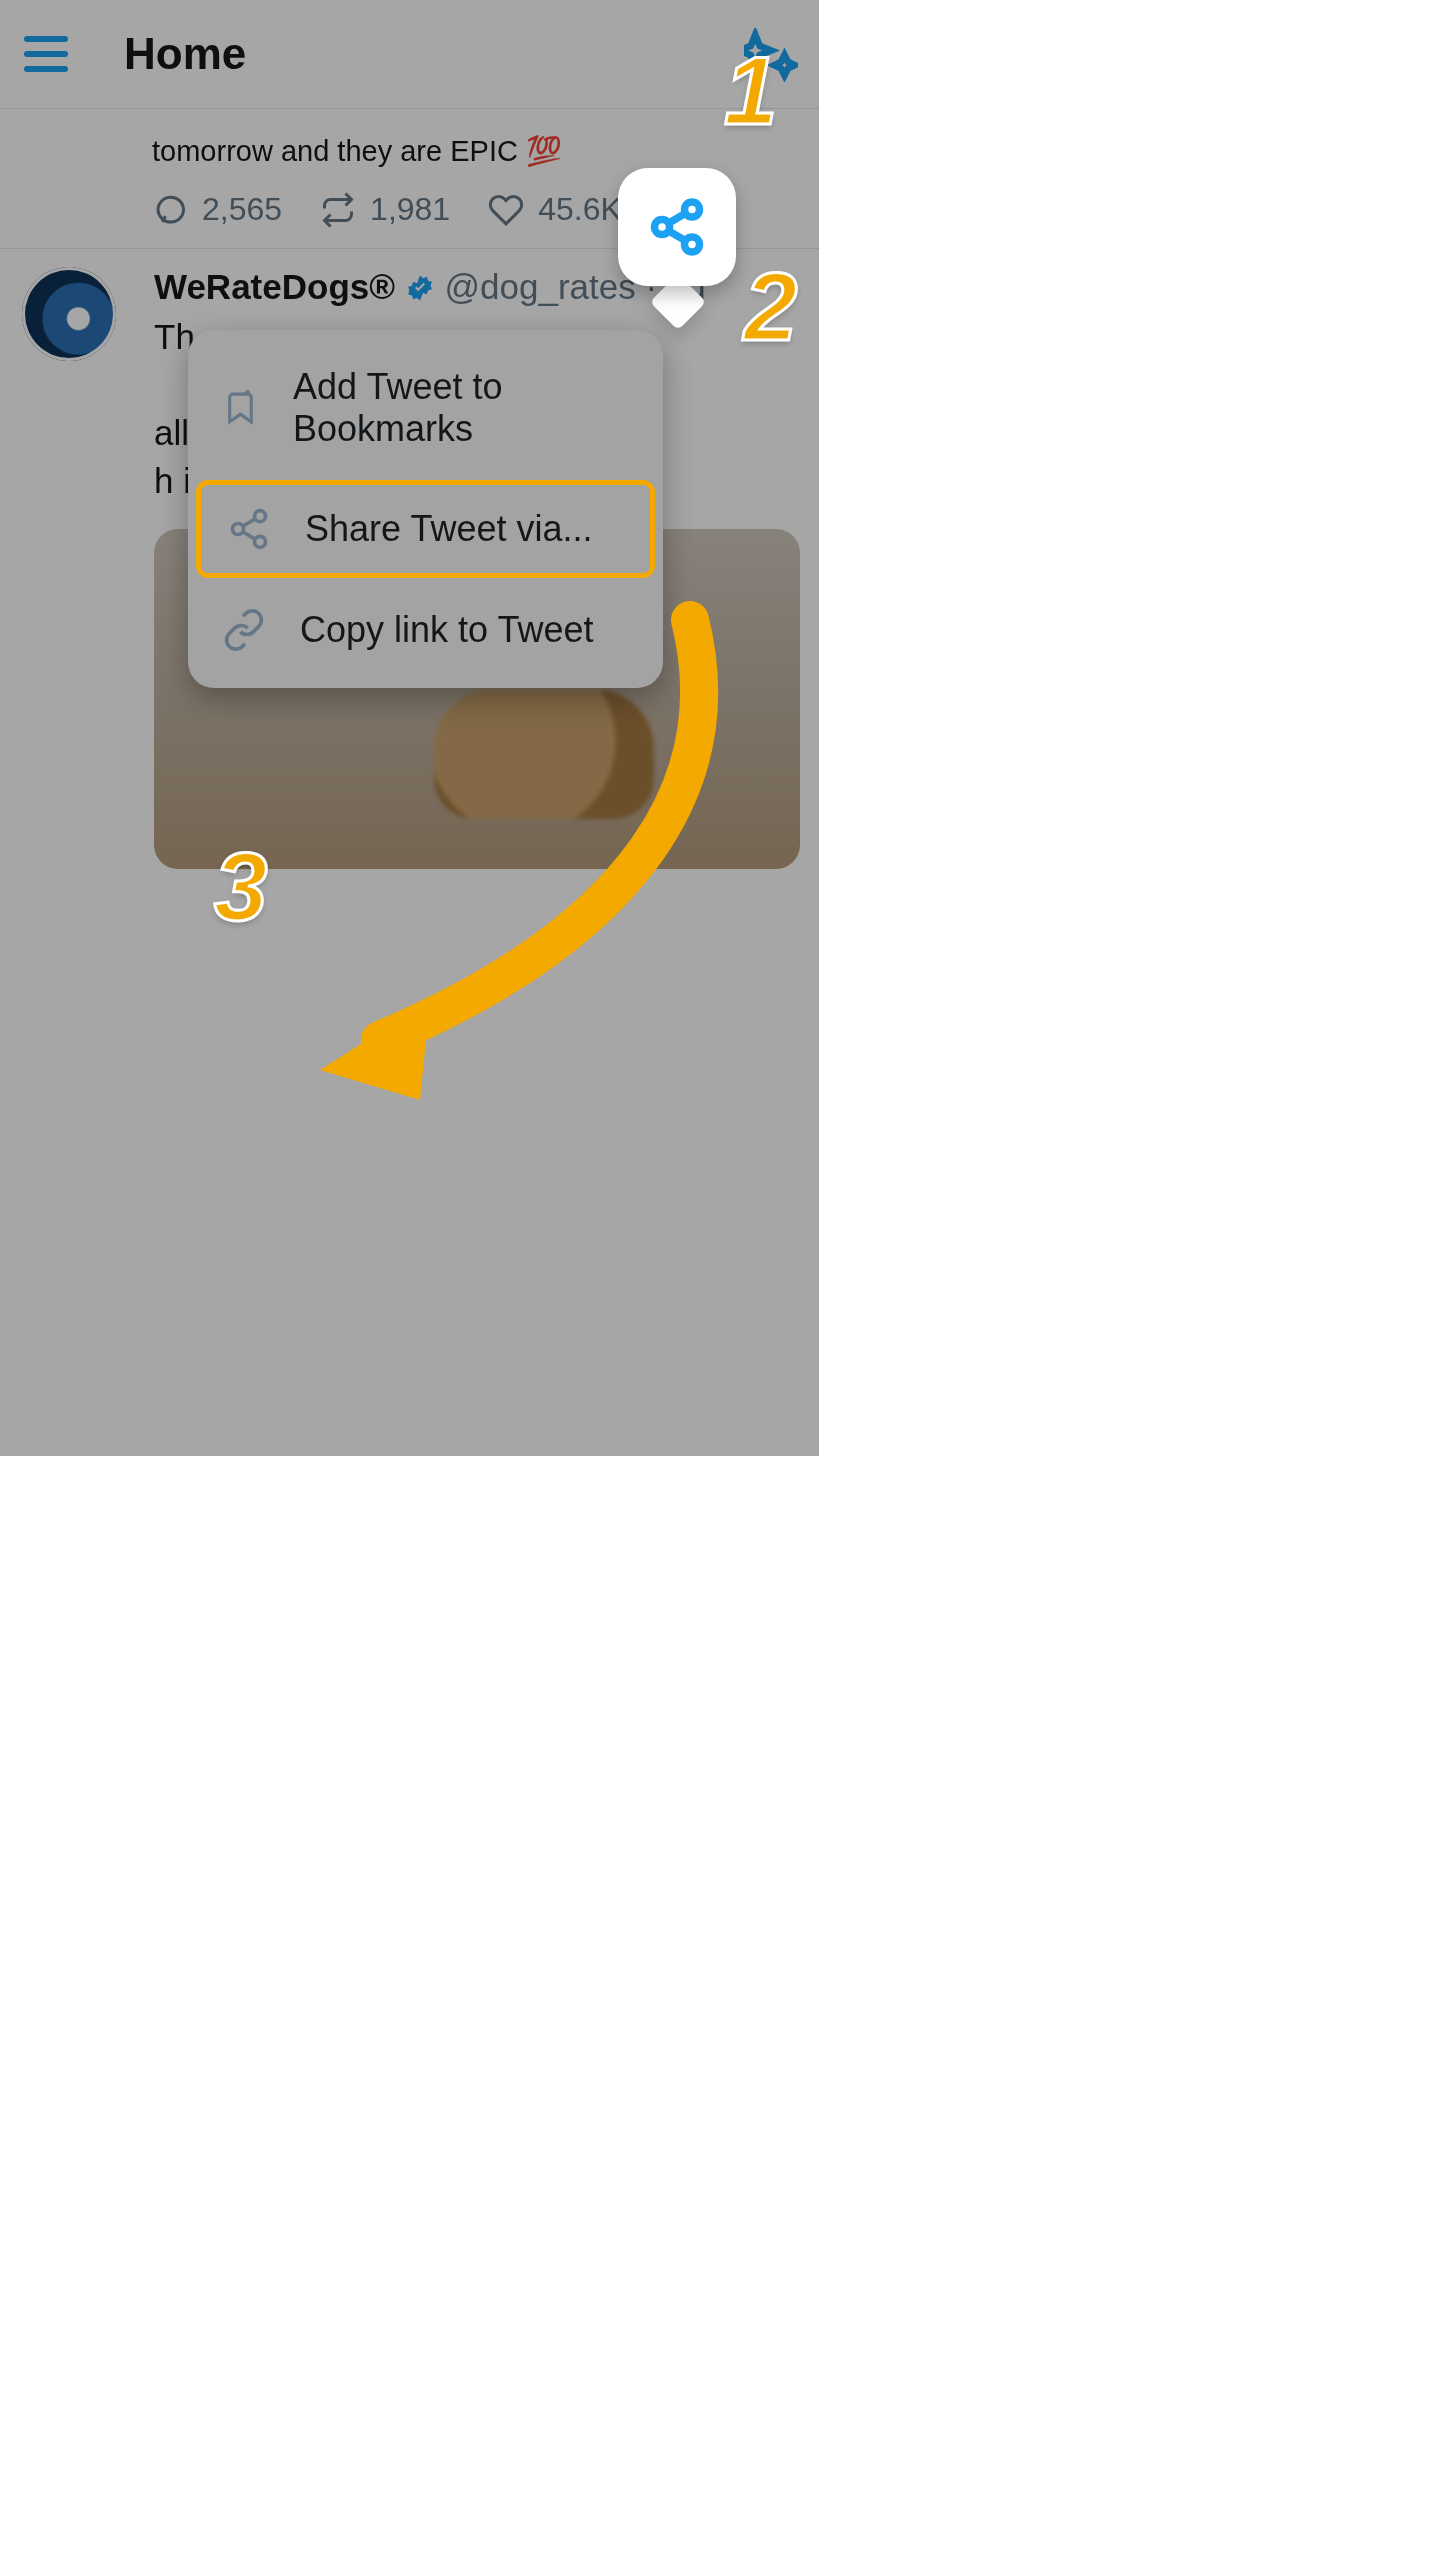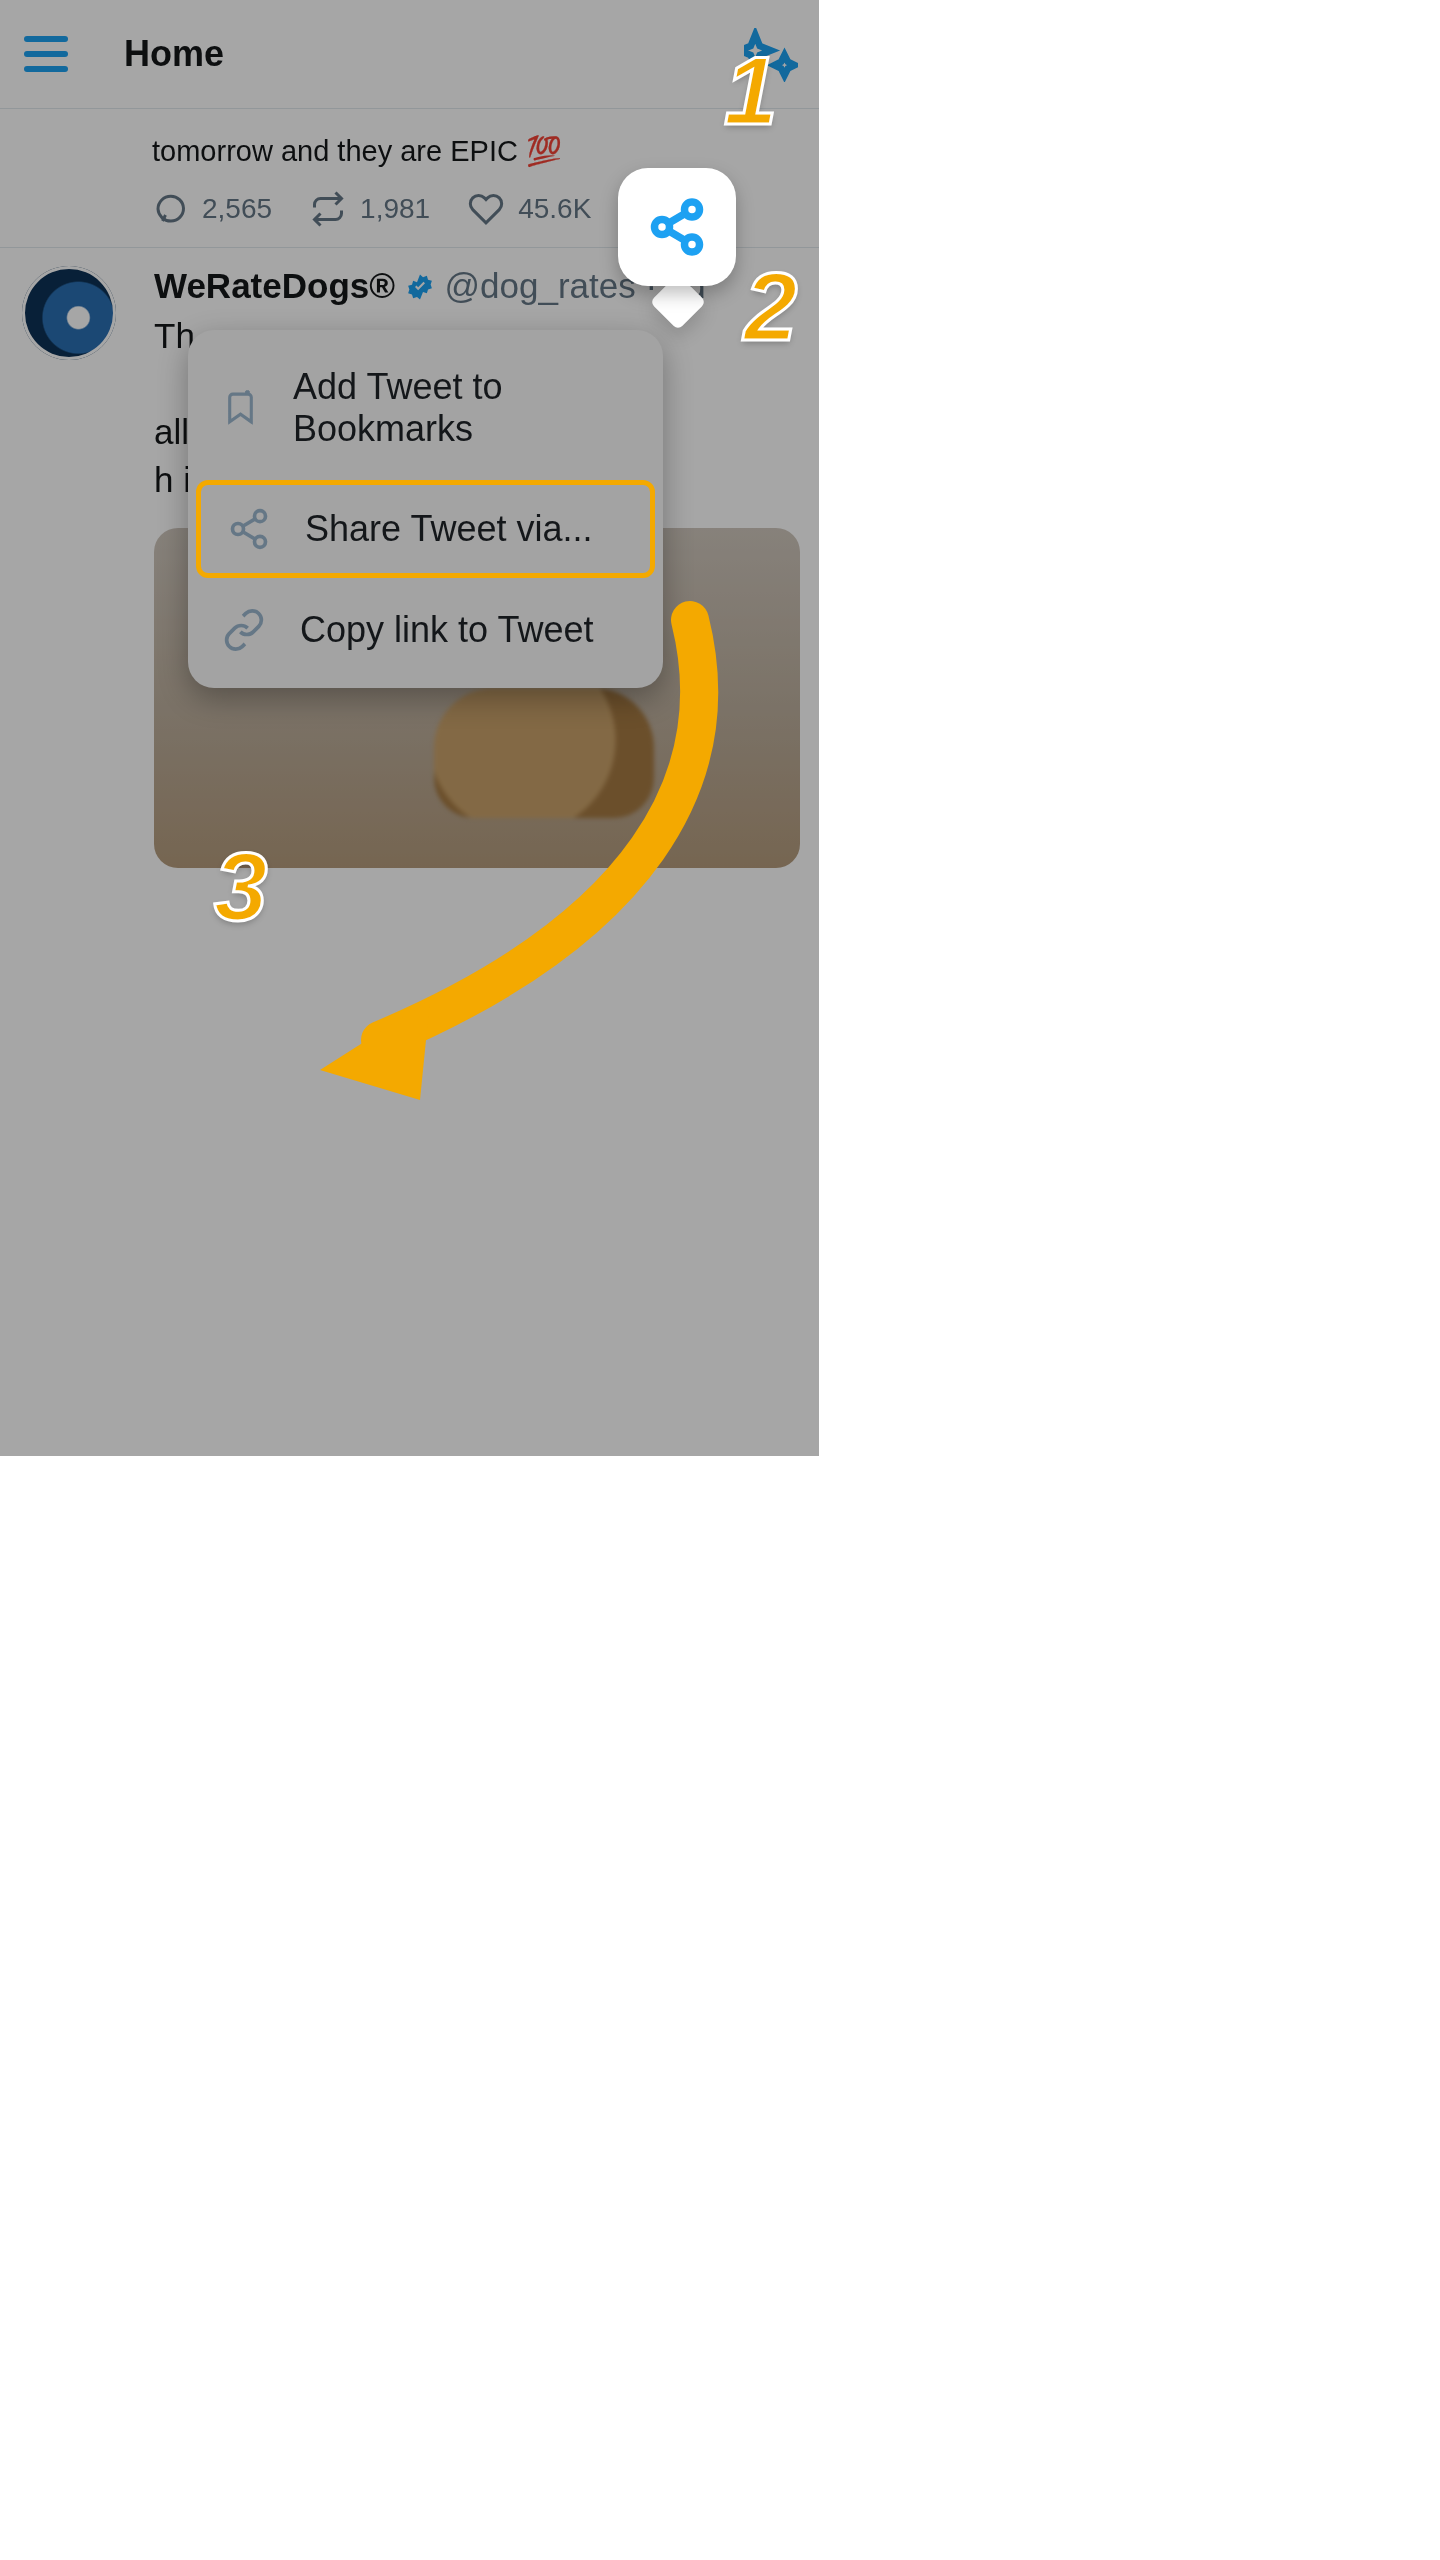--- a/index.html
+++ b/index.html
@@ -3,24 +3,24 @@
 <meta charset="utf-8">
 <style>
   html,body{margin:0;padding:0;font-family:-apple-system,Helvetica,Arial,sans-serif;background:#fff;overflow:hidden}
   .screen{position:relative;width:819px;height:1456px;background:#fff;overflow:hidden}
   
   .dim{position:absolute;inset:0;background:rgba(0,0,0,.35);pointer-events:none}
   
   .header{display:flex;align-items:center;height:108px;padding:0 24px;border-bottom:1px solid #e1e8ed}
   .hamburger{width:44px;height:36px;display:flex;flex-direction:column;justify-content:space-between}
   .hamburger span{height:6px;border-radius:3px;background:#1da1f2}
-  .home-title{margin-left:56px;font-size:36px;font-weight:700;color:#14171a}
+  .home-title{margin-left:56px;font-size:44px;font-weight:700;color:#14171a}
   
   .tweet-text{padding:18px 30px 0 152px;font-size:29px;line-height:48px;color:#14171a}
-  .actions{display:flex;align-items:center;gap:38px;padding:16px 30px 20px 152px;color:#657786;font-size:28px;border-bottom:1px solid #e1e8ed}
+  .actions{display:flex;align-items:center;gap:38px;padding:16px 30px 20px 152px;color:#657786;font-size:32px;border-bottom:1px solid #e1e8ed}
   .act{display:flex;align-items:center;gap:14px}
   .act svg{width:36px;height:36px;stroke:#657786;fill:none;stroke-width:2}
   
   .tweet2{position:relative;padding:18px 30px 0 30px}
   .avatar{position:absolute;left:22px;top:18px;width:94px;height:94px;border-radius:50%;background:radial-gradient(circle at 60% 55%, #fff 0 14%, #2a6fb3 16% 46%, #0d3256 48% 100%);box-shadow:inset 0 0 0 3px #fff}
   .t2-head{margin-left:124px;font-size:35px;color:#657786}
   .t2-head b{color:#14171a;font-weight:700}
   .t2-body{margin:6px 0 0 124px;font-size:35px;line-height:48px;color:#14171a}
   .media{margin:24px 0 0 124px;width:646px;height:340px;border-radius:24px;background:linear-gradient(180deg,#cfc7bd 0%,#bdaf9d 55%,#b59c7d 100%);position:relative;overflow:hidden}
   .media::after{content:"";position:absolute;left:280px;top:160px;width:220px;height:130px;border-radius:60px 60px 40px 40px;background:radial-gradient(circle at 40% 40%, #caa26a 0 60%, #a57a43 62% 100%);filter:blur(2px)}

